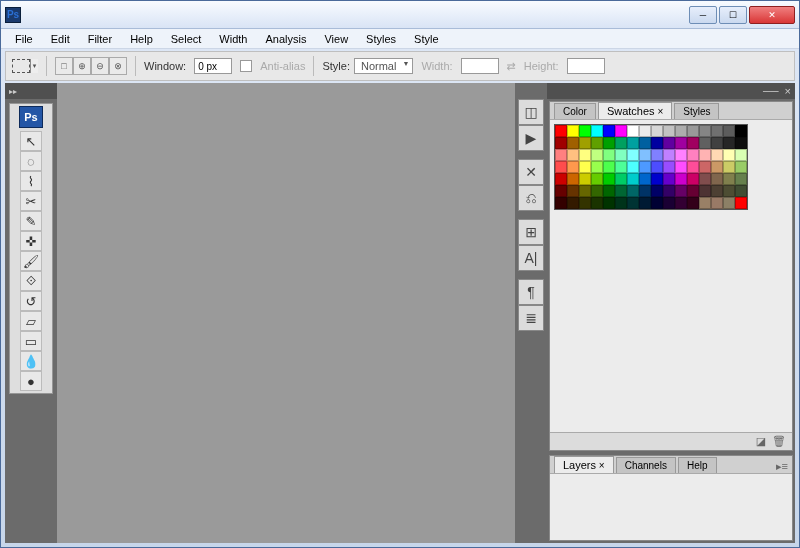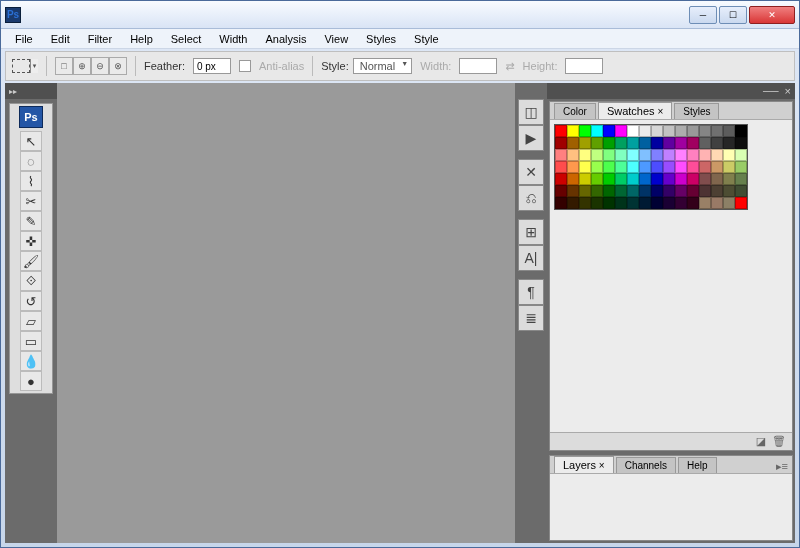--- a/index.html
+++ b/index.html
@@ -93,21 +93,21 @@
     <div class="dropbtn">▾</div>
   </div>
   <div class="sep"></div>
   <div class="groupbtns">
     <div class="gb">□</div>
     <div class="gb">⊕</div>
     <div class="gb">⊖</div>
     <div class="gb">⊗</div>
   </div>
   <div class="sep"></div>
-  <span class="optlabel">Feather:</span>
+  <span class="optlabel">Window:</span>
   <input class="optinput" value="0 px" style="">
   <span class="chk disabled"></span>
   <span class="disabled">Anti-alias</span>
   <div class="sep"></div>
   <div class="styledd">
     <span class="optlabel">Style:</span>
     <div class="ddval">Normal</div>
   </div>
   <span class="disabled">Width:</span>
   <input class="optinput disabled" disabled="" value="" style="">

